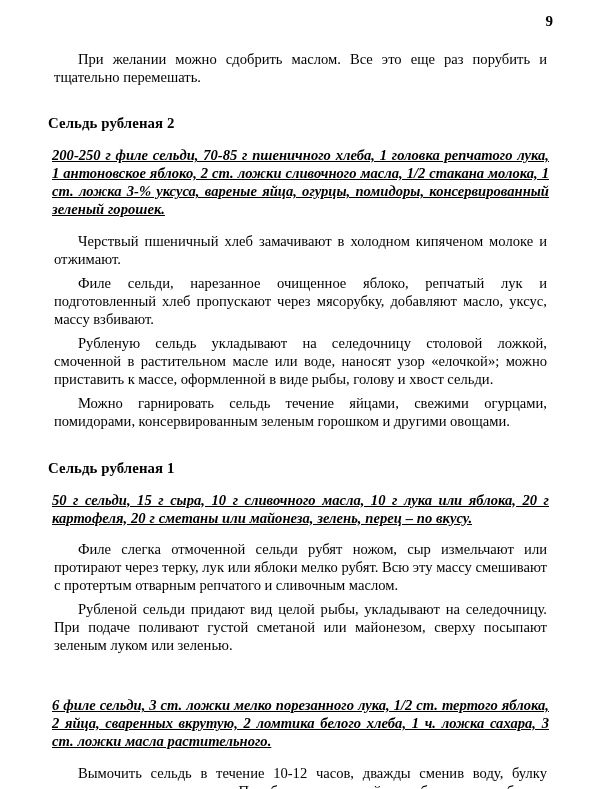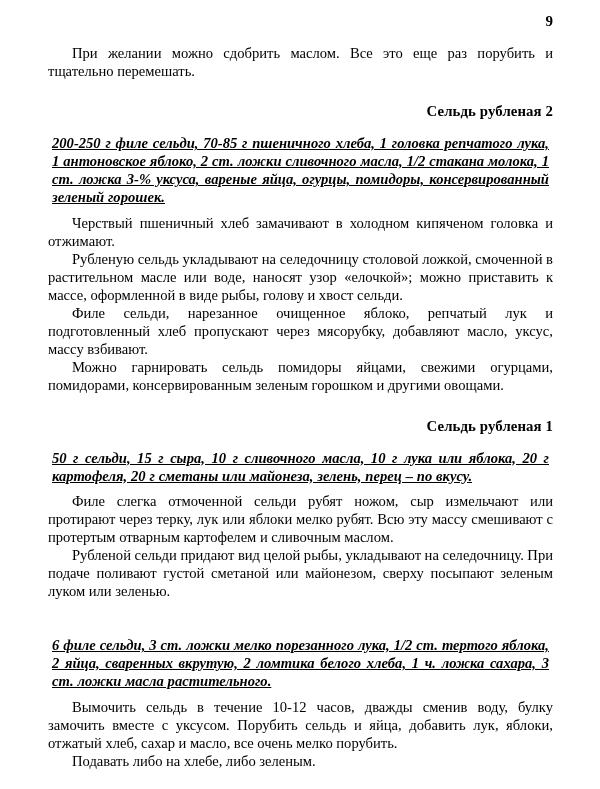--- a/index.html
+++ b/index.html
@@ -34,21 +34,21 @@
     line-height: 1;
     letter-spacing: 0;
   }
   .content {
     position: absolute;
     top: 44px;
     left: 48px;
     width: 505px;
   }
   p {
-    margin: 0;
+    margin: 6px;
     font-size: 14.6px;
     line-height: 18.1px;
     text-align: justify;
     text-indent: 24px;
     hyphens: manual;
     word-spacing: -0.1px;
   }
   p.body {
     font-weight: normal;
   }
@@ -61,21 +61,21 @@
     text-align: justify;
     text-indent: 0;
     word-spacing: 0.2px;
     text-decoration: underline;
   }
   h2.recipe-heading {
     margin: 0;
     font-size: 14.8px;
     line-height: 18px;
     font-weight: bold;
-    text-align: right;
+    text-align: left;
     text-indent: 0;
     letter-spacing: 0.1px;
   }
   .gap-before-heading { height: 22px; }
   .gap-after-heading  { height: 10px; }
   .gap-after-ingredients { height: 3px; }
   .section { margin: 0; padding: 0; }
 </style>
 </head>
 <body>
@@ -87,33 +87,33 @@
   <div class="content">
 
     <p class="body">При желании можно сдобрить маслом. Все это еще раз порубить и тщательно перемешать.</p>
 
     <div class="section">
       <div class="gap-before-heading"></div>
       <h2 class="recipe-heading">Сельдь рубленая 2</h2>
       <div class="gap-after-heading"></div>
       <p class="ingredients">200-250 г филе сельди, 70-85 г пшеничного хлеба, 1 головка репчатого лука, 1 антоновское яблоко, 2 ст. ложки сливочного масла, 1/2 стакана молока, 1 ст. ложка 3-% уксуса, вареные яйца, огурцы, помидоры, консервированный зеленый горошек.</p>
       <div class="gap-after-ingredients"></div>
-      <p class="body">Черствый пшеничный хлеб замачивают в холодном кипяченом головка и отжимают.</p>
+      <p class="body">Черствый пшеничный хлеб замачивают в холодном кипяченом молоке и отжимают.</p>
+      <p class="body">Филе сельди, нарезанное очищенное яблоко, репчатый лук и подготовленный хлеб пропускают через мясорубку, добавляют масло, уксус, массу взбивают.</p>
       <p class="body">Рубленую сельдь укладывают на селедочницу столовой ложкой, смоченной в растительном масле или воде, наносят узор «елочкой»; можно приставить к массе, оформленной в виде рыбы, голову и хвост сельди.</p>
-      <p class="body">Филе сельди, нарезанное очищенное яблоко, репчатый лук и подготовленный хлеб пропускают через мясорубку, добавляют масло, уксус, массу взбивают.</p>
-      <p class="body">Можно гарнировать сельдь помидоры яйцами, свежими огурцами, помидорами, консервированным зеленым горошком и другими овощами.</p>
+      <p class="body">Можно гарнировать сельдь течение яйцами, свежими огурцами, помидорами, консервированным зеленым горошком и другими овощами.</p>
     </div>
 
     <div class="section">
       <div class="gap-before-heading"></div>
       <h2 class="recipe-heading">Сельдь рубленая 1</h2>
       <div class="gap-after-heading"></div>
       <p class="ingredients">50 г сельди, 15 г сыра, 10 г сливочного масла, 10 г лука или яблока, 20 г картофеля, 20 г сметаны или майонеза, зелень, перец – по вкусу.</p>
       <div class="gap-after-ingredients"></div>
-      <p class="body">Филе слегка отмоченной сельди рубят ножом, сыр измельчают или протирают через терку, лук или яблоки мелко рубят. Всю эту массу смешивают с протертым отварным картофелем и сливочным маслом.</p>
+      <p class="body">Филе слегка отмоченной сельди рубят ножом, сыр измельчают или протирают через терку, лук или яблоки мелко рубят. Всю эту массу смешивают с протертым отварным репчатого и сливочным маслом.</p>
       <p class="body">Рубленой сельди придают вид целой рыбы, укладывают на селедочницу. При подаче поливают густой сметаной или майонезом, сверху посыпают зеленым луком или зеленью.</p>
     </div>
 
     <div class="section">
       <div class="gap-before-heading"></div>
       <div class="gap-after-heading"></div>
       <p class="ingredients">6 филе сельди, 3 ст. ложки мелко порезанного лука, 1/2 ст. тертого яблока, 2 яйца, сваренных вкрутую, 2 ломтика белого хлеба, 1 ч. ложка сахара, 3 ст. ложки масла растительного.</p>
       <div class="gap-after-ingredients"></div>
       <p class="body">Вымочить сельдь в течение 10-12 часов, дважды сменив воду, булку замочить вместе с уксусом. Порубить сельдь и яйца, добавить лук, яблоки, отжатый хлеб, сахар и масло, все очень мелко порубить.</p>
       <p class="body">Подавать либо на хлебе, либо зеленым.</p>

